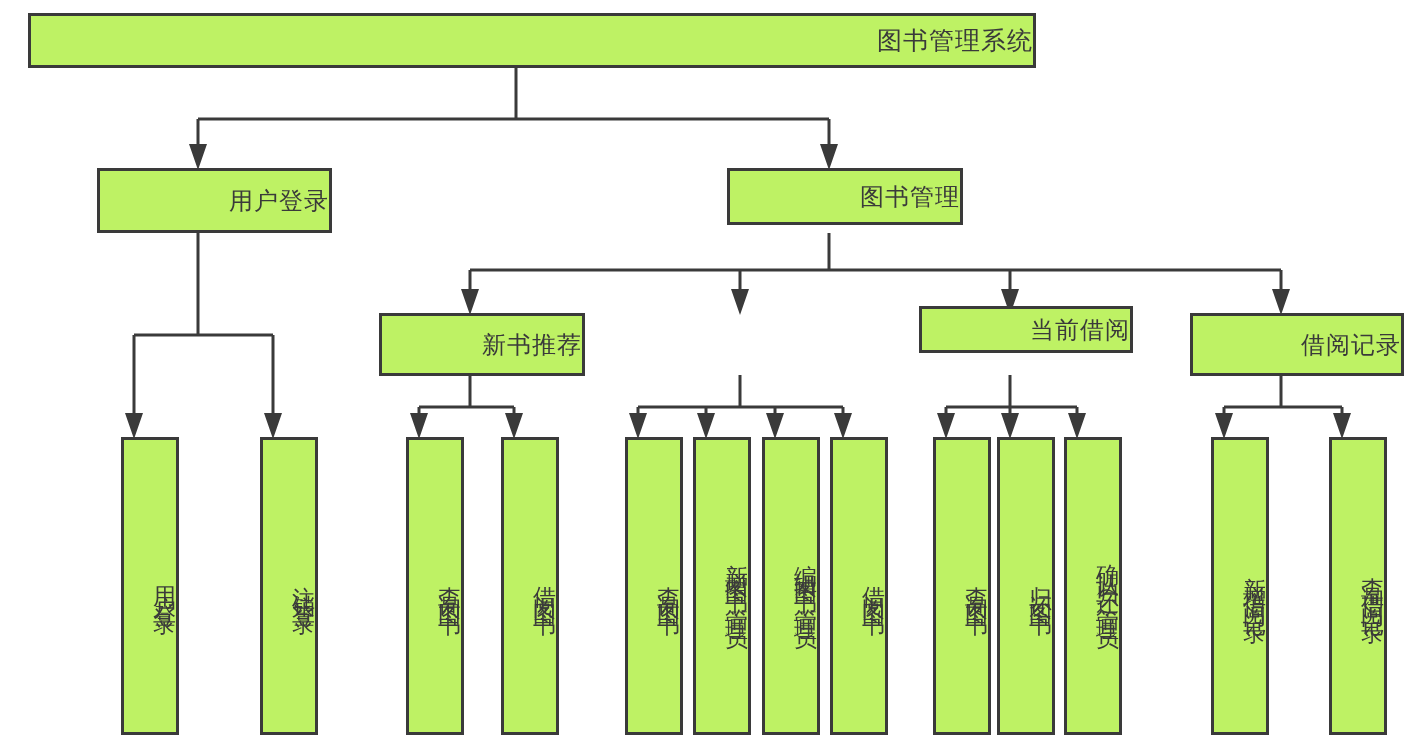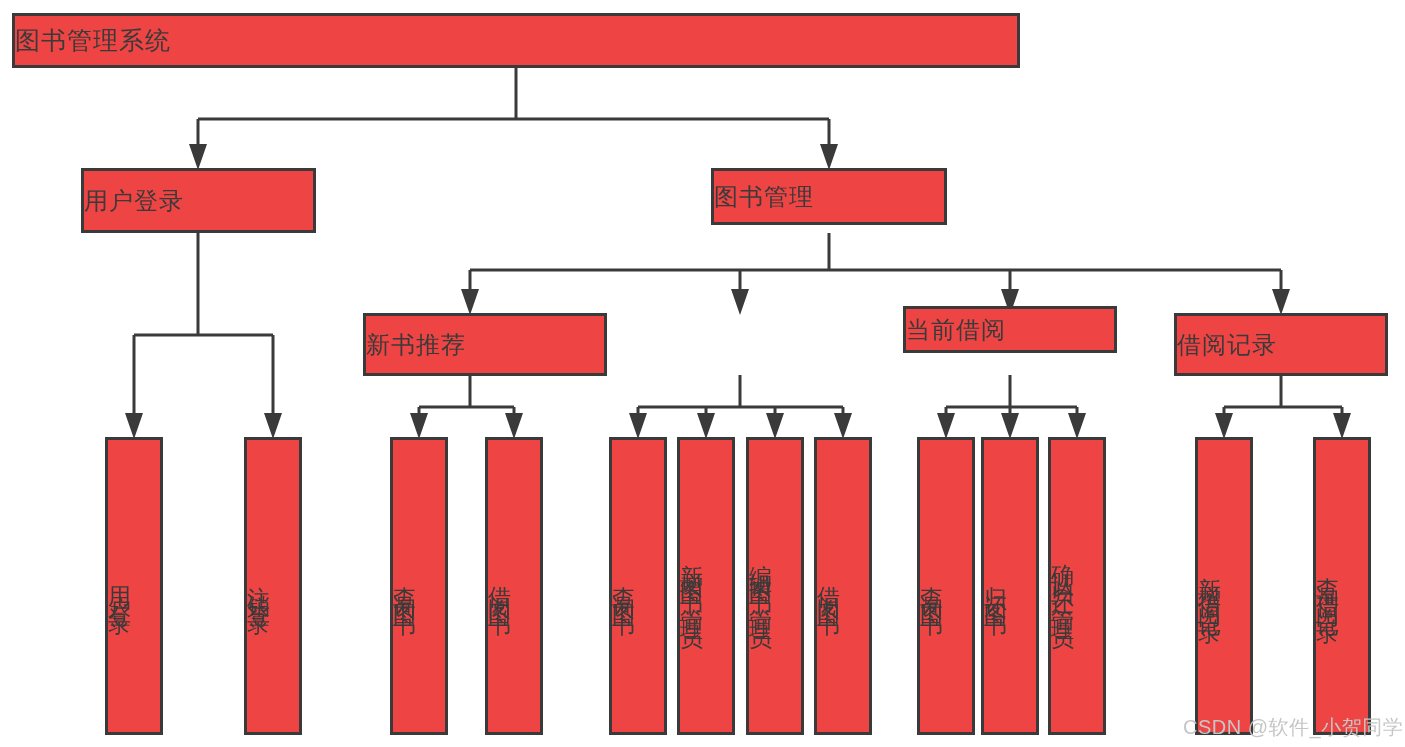--- a/index.html
+++ b/index.html
@@ -8,40 +8,41 @@
     width:1405px;height:747px;
     background:var(--bg-color,#ffffff);
     font-family:"Liberation Sans", sans-serif;
     color:var(--text-color,#3a3a3a);
     overflow:hidden;
   }
   .connectors{position:absolute;left:0;top:0;z-index:1;}
   .node{
     position:absolute;
     box-sizing:border-box;
-    background:#ef4444;
+    background:#bef264;
     border:3px solid var(--line-color,#3a3a3a);
-    display:flex;align-items:center;justify-content:flex-start;
+    display:flex;align-items:center;justify-content:flex-end;
     z-index:2;
+    margin-left:16px;
   }
   .hlbl{font-size:24px;letter-spacing:1px;white-space:nowrap;}
   .n-root .hlbl{font-size:25px;}
   .vtext{
     writing-mode:vertical-rl;
     text-orientation:mixed;
     font-size:23px;
     letter-spacing:9px;
     line-height:1;
     white-space:nowrap;
   }
   
   .n-root{left:12px;top:13px;width:1008px;height:55px;}
   .n-login{left:81px;top:168px;width:235px;height:65px;}
   .n-mgmt{left:711px;top:168px;width:236px;height:57px;}
-  .n-l3a{left:363px;top:313px;width:244px;height:63px;}
+  .n-l3a{left:363px;top:313px;width:206px;height:63px;}
   .n-l3b{left:633px;top:313px;width:214px;height:63px;}
   .n-l3c{left:903px;top:306px;width:214px;height:47px;}
   .n-l3d{left:1174px;top:313px;width:214px;height:63px;}
   .vbox{top:437px;width:58px;height:298px;}
   .v-a1{left:105px;} .v-a2{left:244px;}
   .v-b1{left:390px;} .v-b2{left:485px;}
   .v-c1{left:609px;} .v-c2{left:677px;} .v-c3{left:746px;} .v-c4{left:814px;}
   .v-d1{left:917px;} .v-d2{left:981px;} .v-d3{left:1048px;}
   .v-e1{left:1195px;} .v-e2{left:1313px;}
   .watermark{
@@ -133,15 +134,14 @@
     <span class="vtext">确认归还（管理员）</span>
   </div>
 
   <div class="node vbox v-e1">
     <span class="vtext">新增借阅记录</span>
   </div>
   <div class="node vbox v-e2">
     <span class="vtext">查询借阅记录</span>
   </div>
 
-  <div class="watermark">CSDN @软件_小贺同学</div>
 
 </div>
 
 </body></html>

